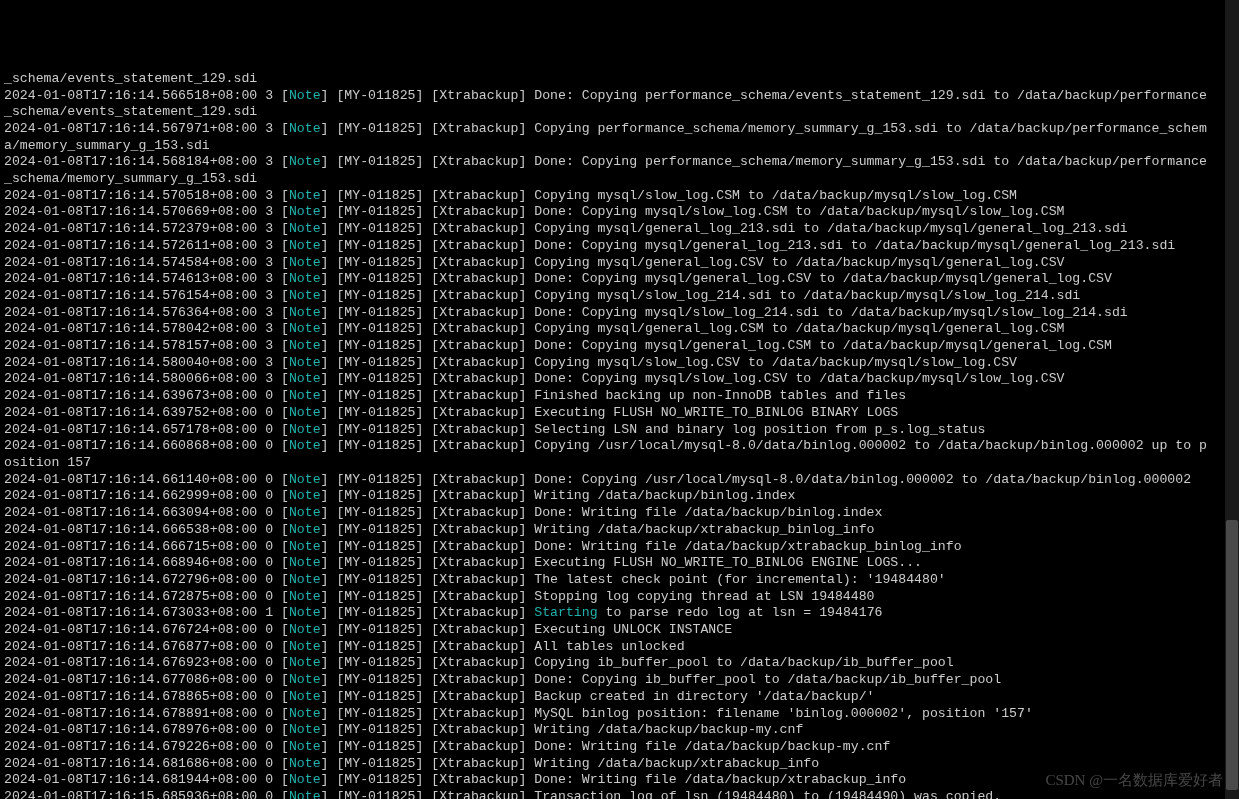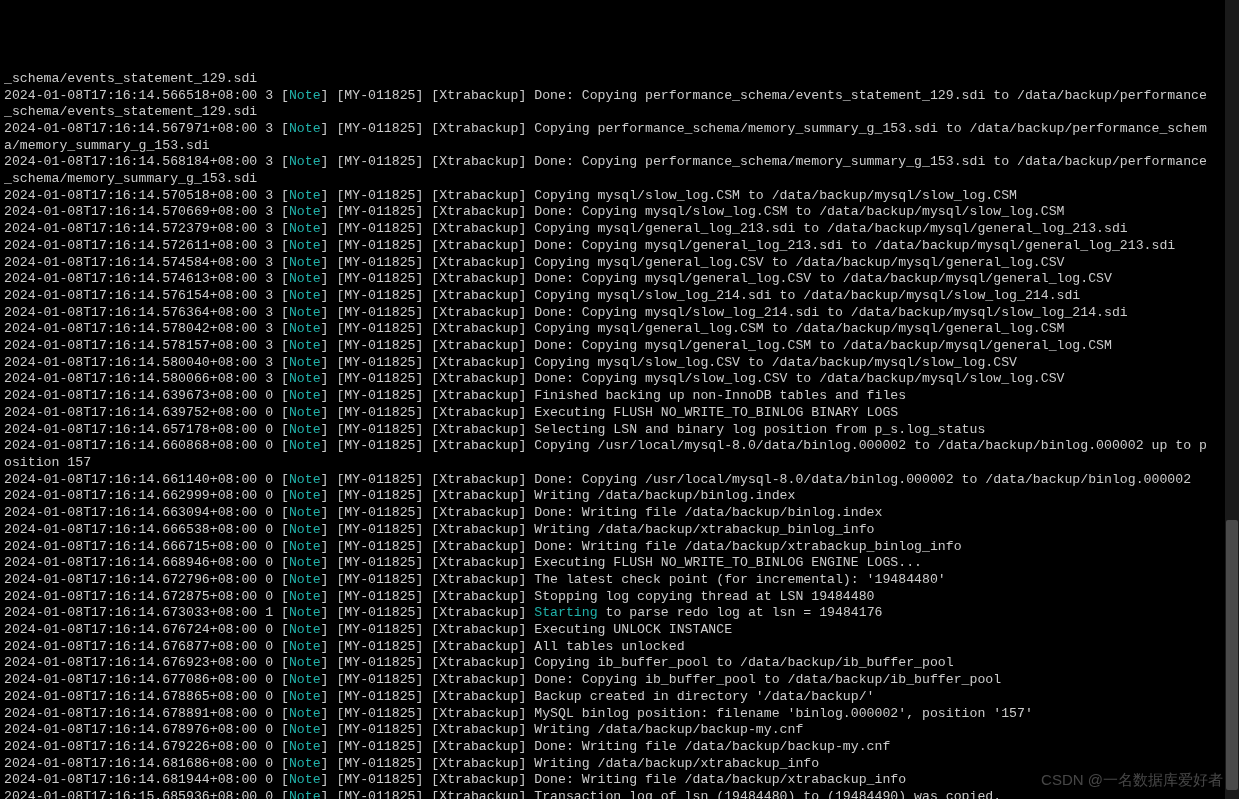--- a/index.html
+++ b/index.html
@@ -14,21 +14,21 @@
   word-break: break-all;
   overflow-wrap: break-word;
 }
 .note { color: #20b2aa; }
 .starting { color: #20b2aa; text-align: center; }
 .watermark {
   position: fixed;
   right: 16px;
   bottom: 10px;
   color: rgba(200,200,200,0.35);
-  font-family: Liberation Sans, sans-serif;
+  font-family: Liberation Serif, serif;
   font-size: 15px;
   pointer-events: none;
 }
 .scrollbar {
   position: fixed;
   right: 0;
   top: 0;
   width: 14px;
   height: 100%;
   background: #1a1a1a;

